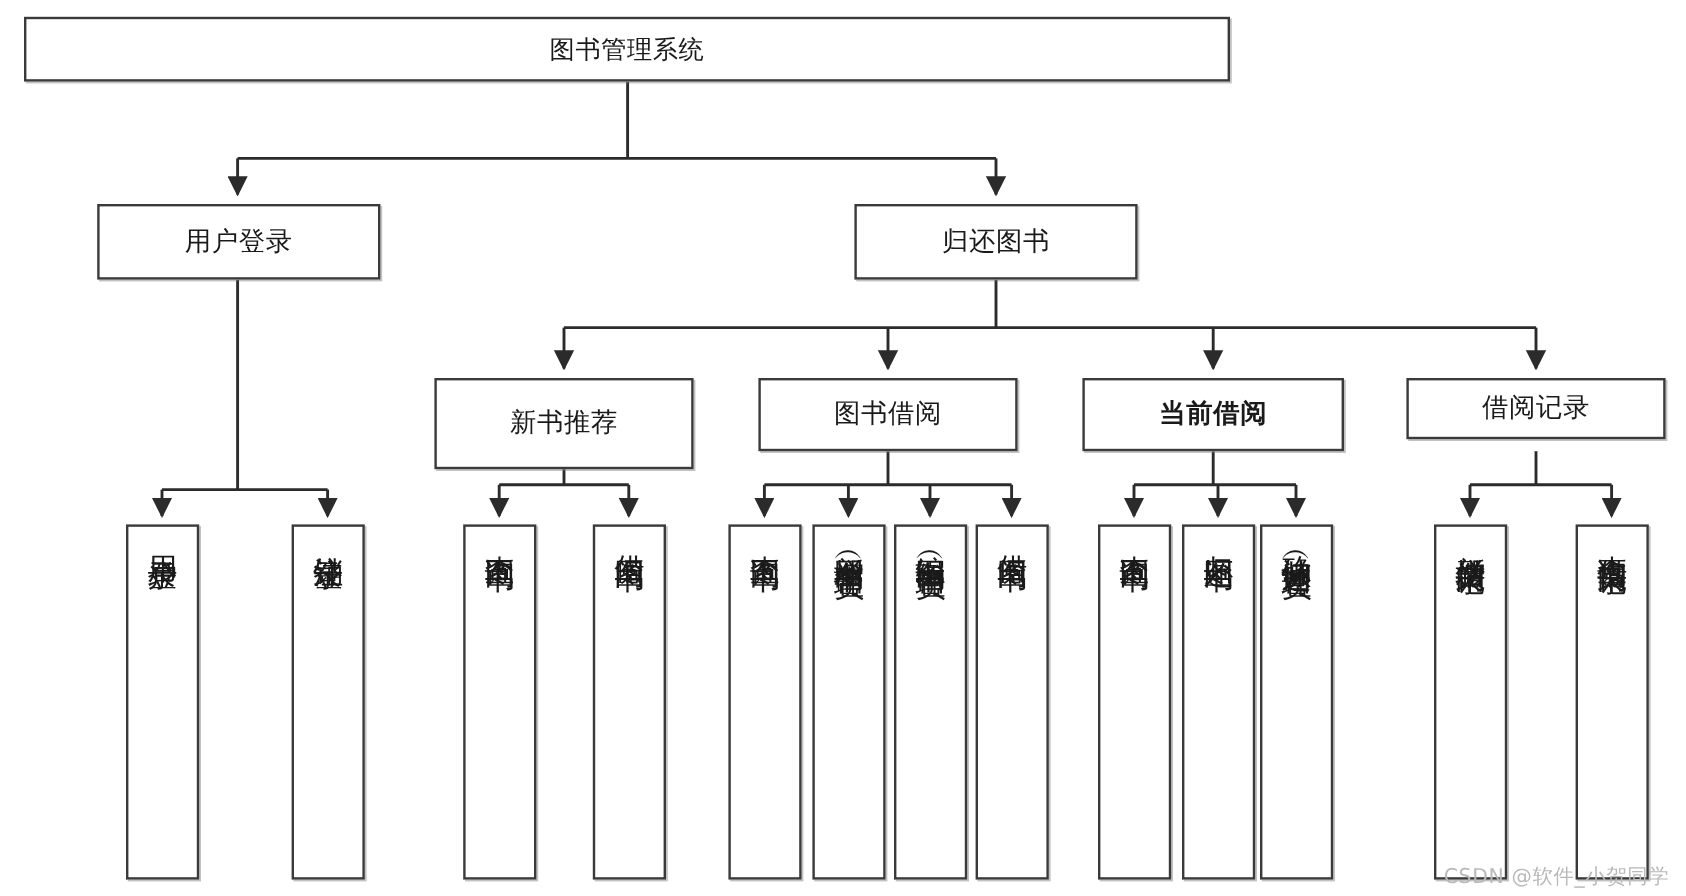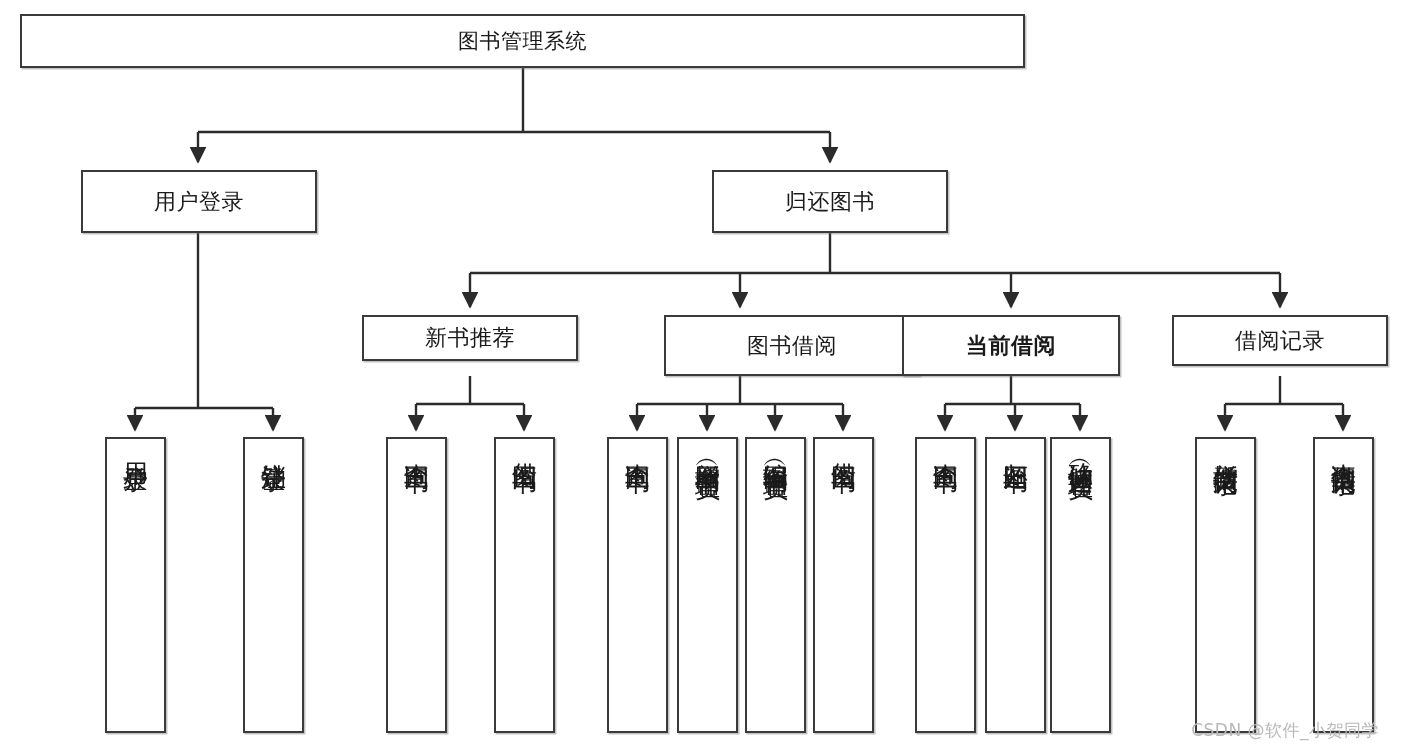--- a/index.html
+++ b/index.html
@@ -61,21 +61,21 @@
   .node.v .label {
     writing-mode: vertical-rl;
     text-orientation: upright;
     font-size: 25px;
     line-height: 1.0;
     letter-spacing: 2px;
     white-space: nowrap;
   }
   .watermark {
     position: absolute;
-    right: 26px;
+    right: 14px;
     bottom: 5px;
     font-size: 17px;
     color: #b9b9b9;
     letter-spacing: 0.5px;
     z-index: 5;
     white-space: nowrap;
     font-family: "DejaVu Sans", "Liberation Sans", sans-serif;
   }
 </style>
 </head>
@@ -137,24 +137,24 @@
     <span class="label">图书管理系统</span>
   </div>
 
   <div class="node h" style="left:81px; top:170px; width:236px; height:63px;">
     <span class="label">用户登录</span>
   </div>
   <div class="node h" style="left:712px; top:170px; width:236px; height:63px;">
     <span class="label">归还图书</span>
   </div>
 
-  <div class="node h" style="left:362px; top:315px; width:216px; height:46px;">
+  <div class="node h" style="left:362px; top:315px; width:216px; height:76px;">
     <span class="label">新书推荐</span>
   </div>
-  <div class="node h" style="left:664px; top:315px; width:256px; height:61px;">
+  <div class="node h" style="left:632px; top:315px; width:216px; height:61px;">
     <span class="label">图书借阅</span>
   </div>
   <div class="node h" style="left:902px; top:315px; width:218px; height:61px;font-weight:bold;">
     <span class="label">当前借阅</span>
   </div>
   <div class="node h" style="left:1172px; top:315px; width:216px; height:51px;">
     <span class="label">借阅记录</span>
   </div>
 
   <div class="node v" style="left:105px; top:437px; width:61px; height:296px;">

